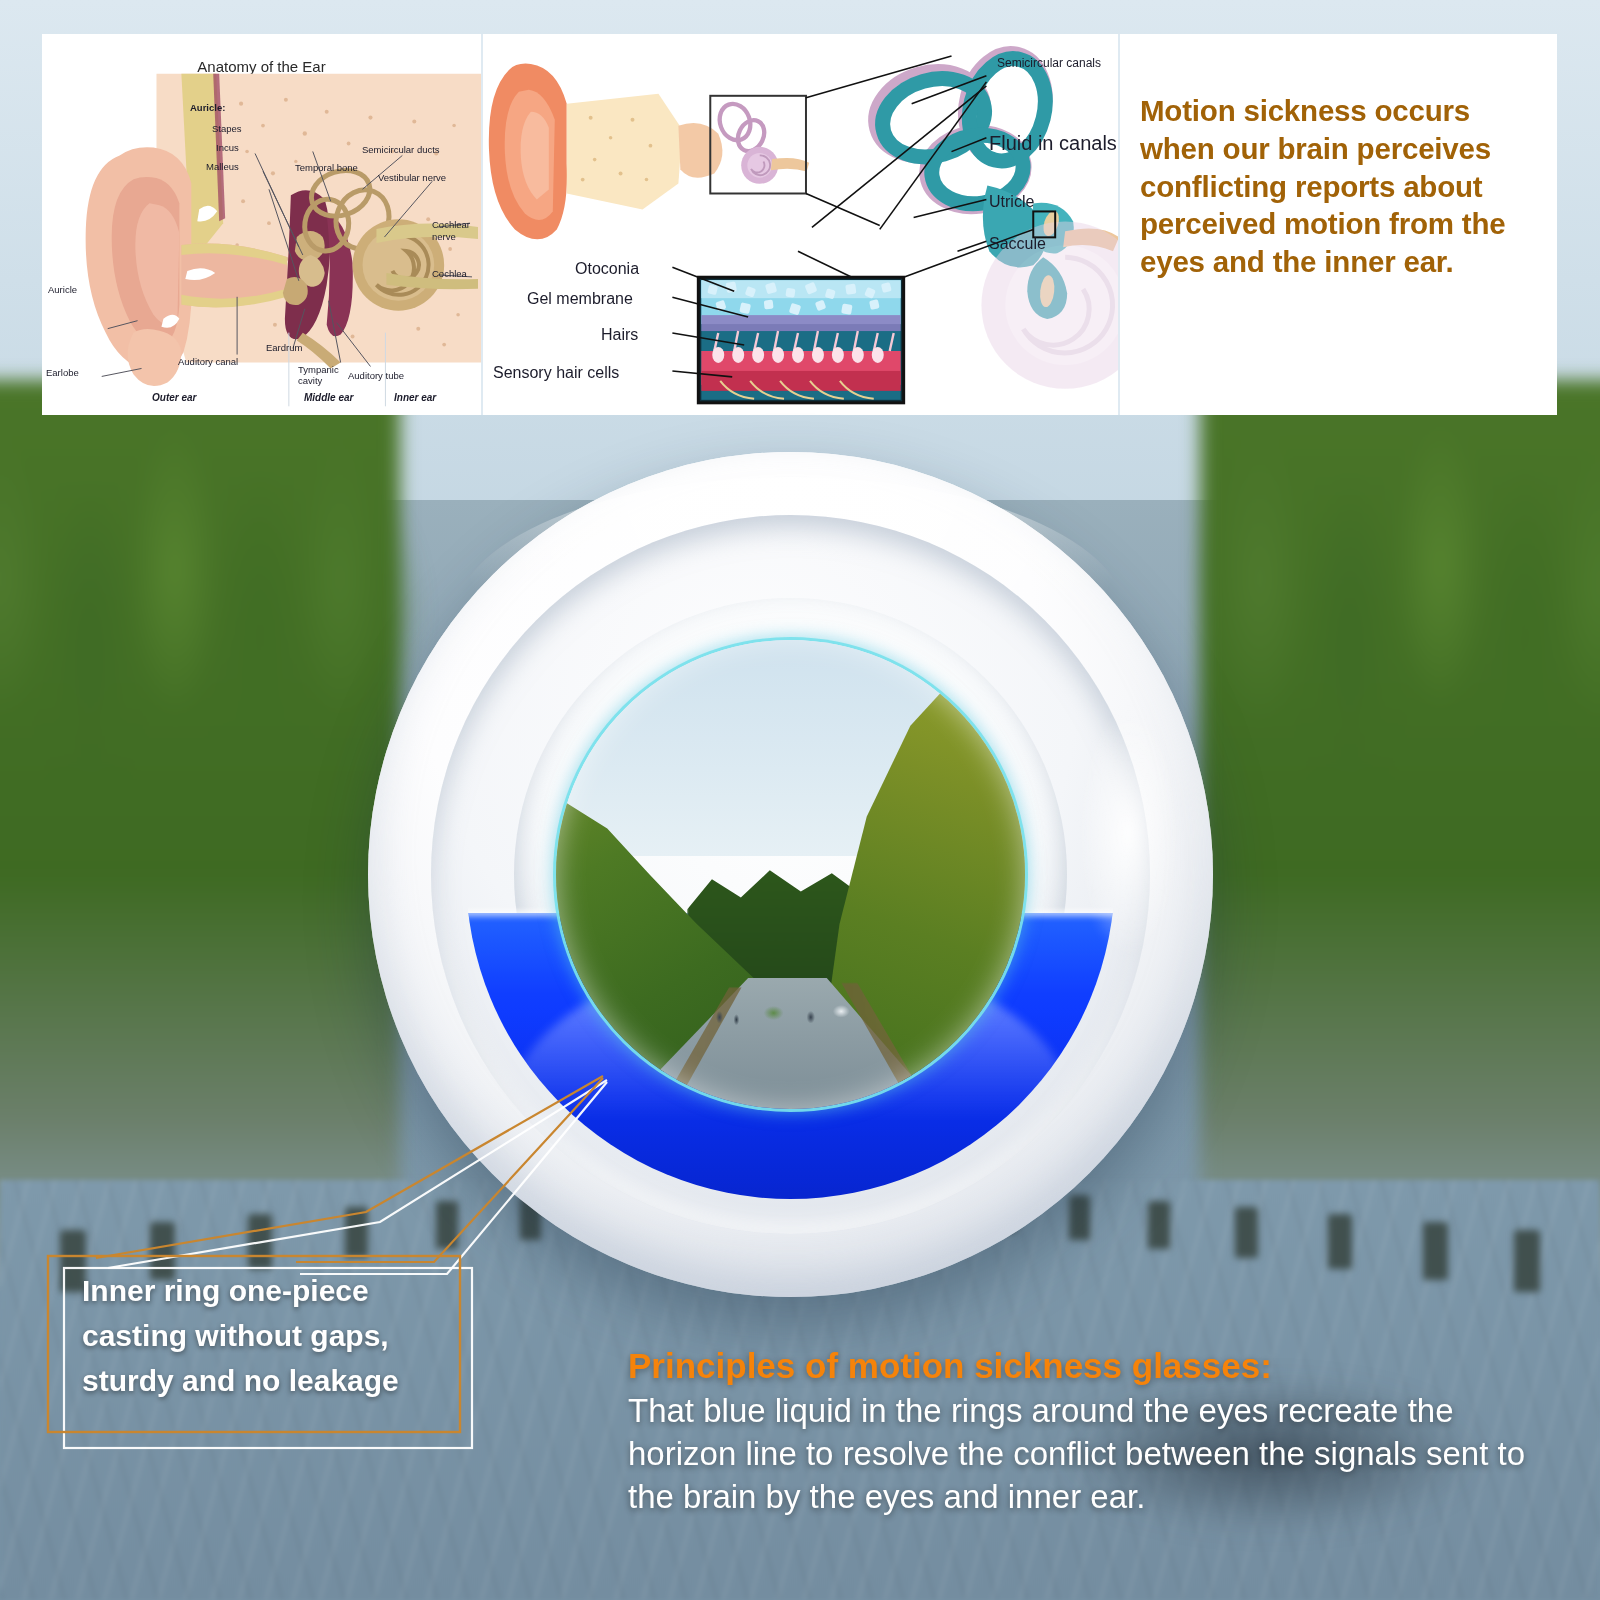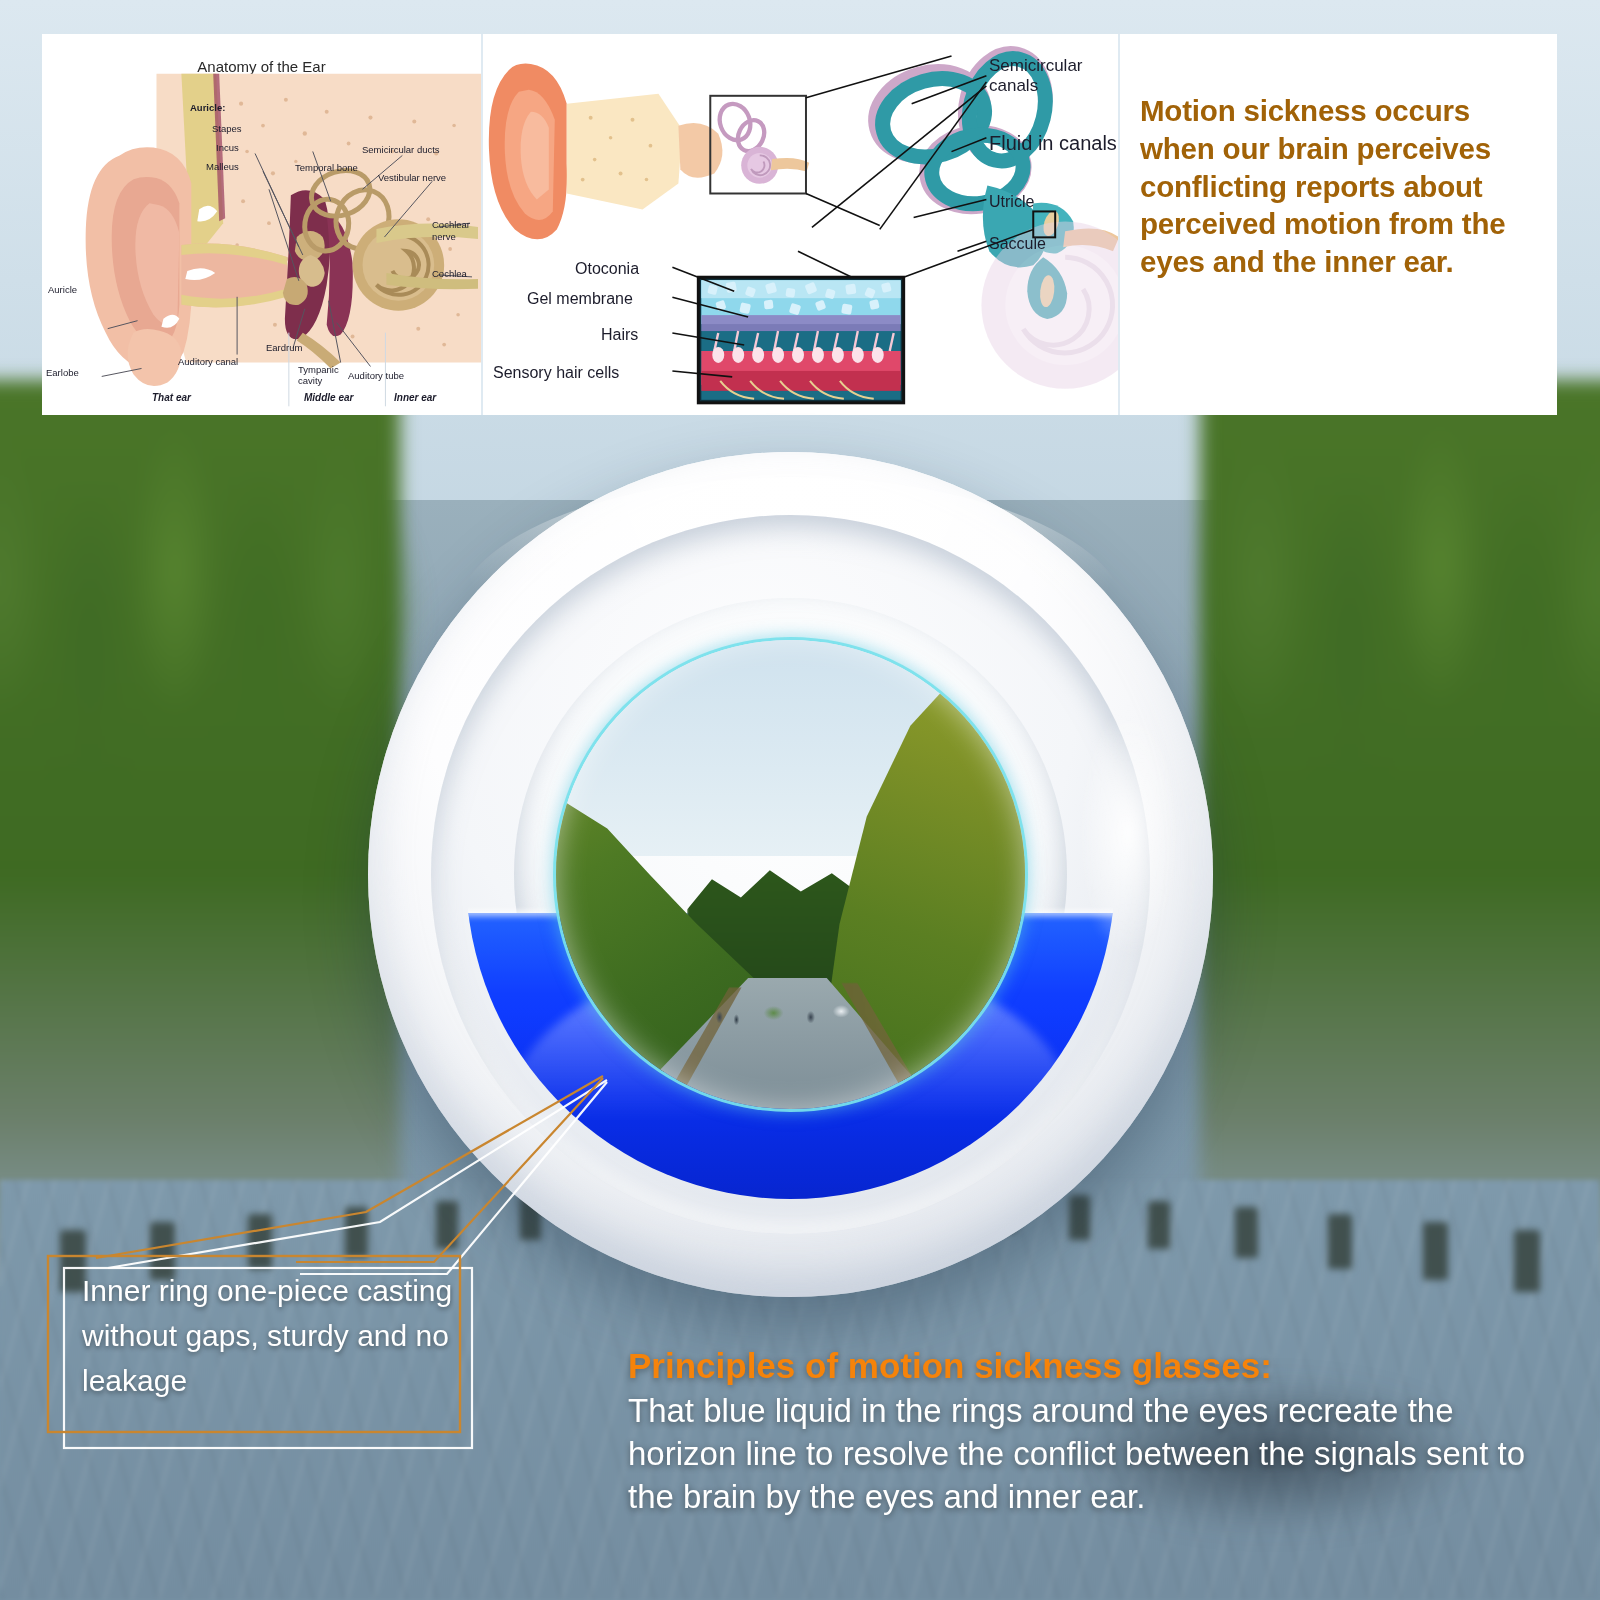--- a/index.html
+++ b/index.html
@@ -199,21 +199,21 @@
   .ring-hl-r {
     position:absolute; right:4%; top:30%; width:12%; height:30%;
     background:radial-gradient(ellipse at 50% 50%, rgba(255,255,255,.95) 0%, rgba(255,255,255,0) 70%);
     filter:blur(4px);
   }
 
   
   #callout-svg { position:absolute; left:0; top:0; width:1600px; height:1600px; z-index:7; pointer-events:none; }
   #callout-text {
     position:absolute; left:82px; top:1268px; width:380px; z-index:8;
-    color:#fff; font-weight:normal; font-size:30px; line-height:1.5;
+    color:#fff; font-weight:bold; font-size:30px; line-height:1.5;
     text-shadow:0 2px 5px rgba(0,0,0,.45);
   }
 
   
   #caption { position:absolute; left:628px; top:1345px; width:930px; z-index:8; }
   .cap-title {
     color:#f5830a; font-weight:bold; font-size:35px; line-height:1.18;
     text-shadow:0 2px 6px rgba(0,0,0,.35);
   }
   .cap-body {
@@ -369,21 +369,21 @@
     <div class="lbl" style="left:336px; top:138px;">Vestibular nerve</div>
     <div class="lbl" style="left:390px; top:185px; width:44px; white-space:normal; line-height:1.25;">Cochlear nerve</div>
     <div class="lbl" style="left:390px; top:234px;">Cochlea</div>
     <div class="lbl" style="left:6px;   top:250px;">Auricle</div>
     <div class="lbl" style="left:4px;   top:333px;">Earlobe</div>
     <div class="lbl" style="left:136px; top:322px;">Auditory canal</div>
     <div class="lbl" style="left:224px; top:308px;">Eardrum</div>
     <div class="lbl" style="left:256px; top:330px; width:42px; white-space:normal; line-height:1.2;">Tympanic cavity</div>
     <div class="lbl" style="left:306px; top:336px;">Auditory tube</div>
 
-    <div class="lbl it" style="left:110px; top:358px;">That ear</div>
+    <div class="lbl it" style="left:110px; top:358px;">Outer ear</div>
     <div class="lbl it" style="left:262px; top:358px;">Middle ear</div>
     <div class="lbl it" style="left:352px; top:358px;">Inner ear</div>
   </div>
 
   <div class="panel-col col-vest">
     <svg class="ear-art" viewBox="0 0 637 381">
 
       <path d="M26 36 Q4 58 6 116 Q8 170 32 196 Q56 216 74 196 Q86 174 84 130 L84 70 Q74 34 48 30 Q34 28 26 36 Z" fill="#f08b63"></path>
       <path d="M36 58 Q20 74 22 120 Q24 160 42 180 Q58 194 70 178 L72 86 Q62 58 46 56 Z" fill="#f6a683"></path>
       <path d="M48 78 Q36 92 38 124 Q40 152 54 166 L66 156 L66 94 Q60 78 48 78 Z" fill="#f8bb9e"></path>
@@ -508,21 +508,21 @@
         <path d="M505 104 L470 118"></path>
         <path d="M505 166 L432 184"></path>
         <path d="M505 208 L476 218"></path>
         <path d="M190 234 L252 258"></path>
         <path d="M190 264 L266 284"></path>
         <path d="M190 300 L262 312"></path>
         <path d="M190 338 L250 344"></path>
       </g>
     </svg>
 
-    <div class="lbl" style="left:506px; top:22px; font-size:17px; width:120px; white-space:normal; line-height:1.2;">Semicircular canals</div>
+    <div class="lbl" style="left:506px; top:22px; font-size:12px; width:120px; white-space:normal; line-height:1.2;text-align:center;">Semicircular canals</div>
     <div class="lbl" style="left:506px; top:98px; font-size:20px;">Fluid in canals</div>
     <div class="lbl" style="left:506px; top:159px; font-size:16px;">Utricle</div>
     <div class="lbl" style="left:506px; top:201px; font-size:16px;">Saccule</div>
     <div class="lbl" style="left:92px;  top:226px; font-size:16px;">Otoconia</div>
     <div class="lbl" style="left:44px;  top:256px; font-size:16px;">Gel membrane</div>
     <div class="lbl" style="left:118px; top:292px; font-size:16px;">Hairs</div>
     <div class="lbl" style="left:10px;  top:330px; font-size:16px;">Sensory hair cells</div>
   </div>
 
   <div class="panel-col col-text">

